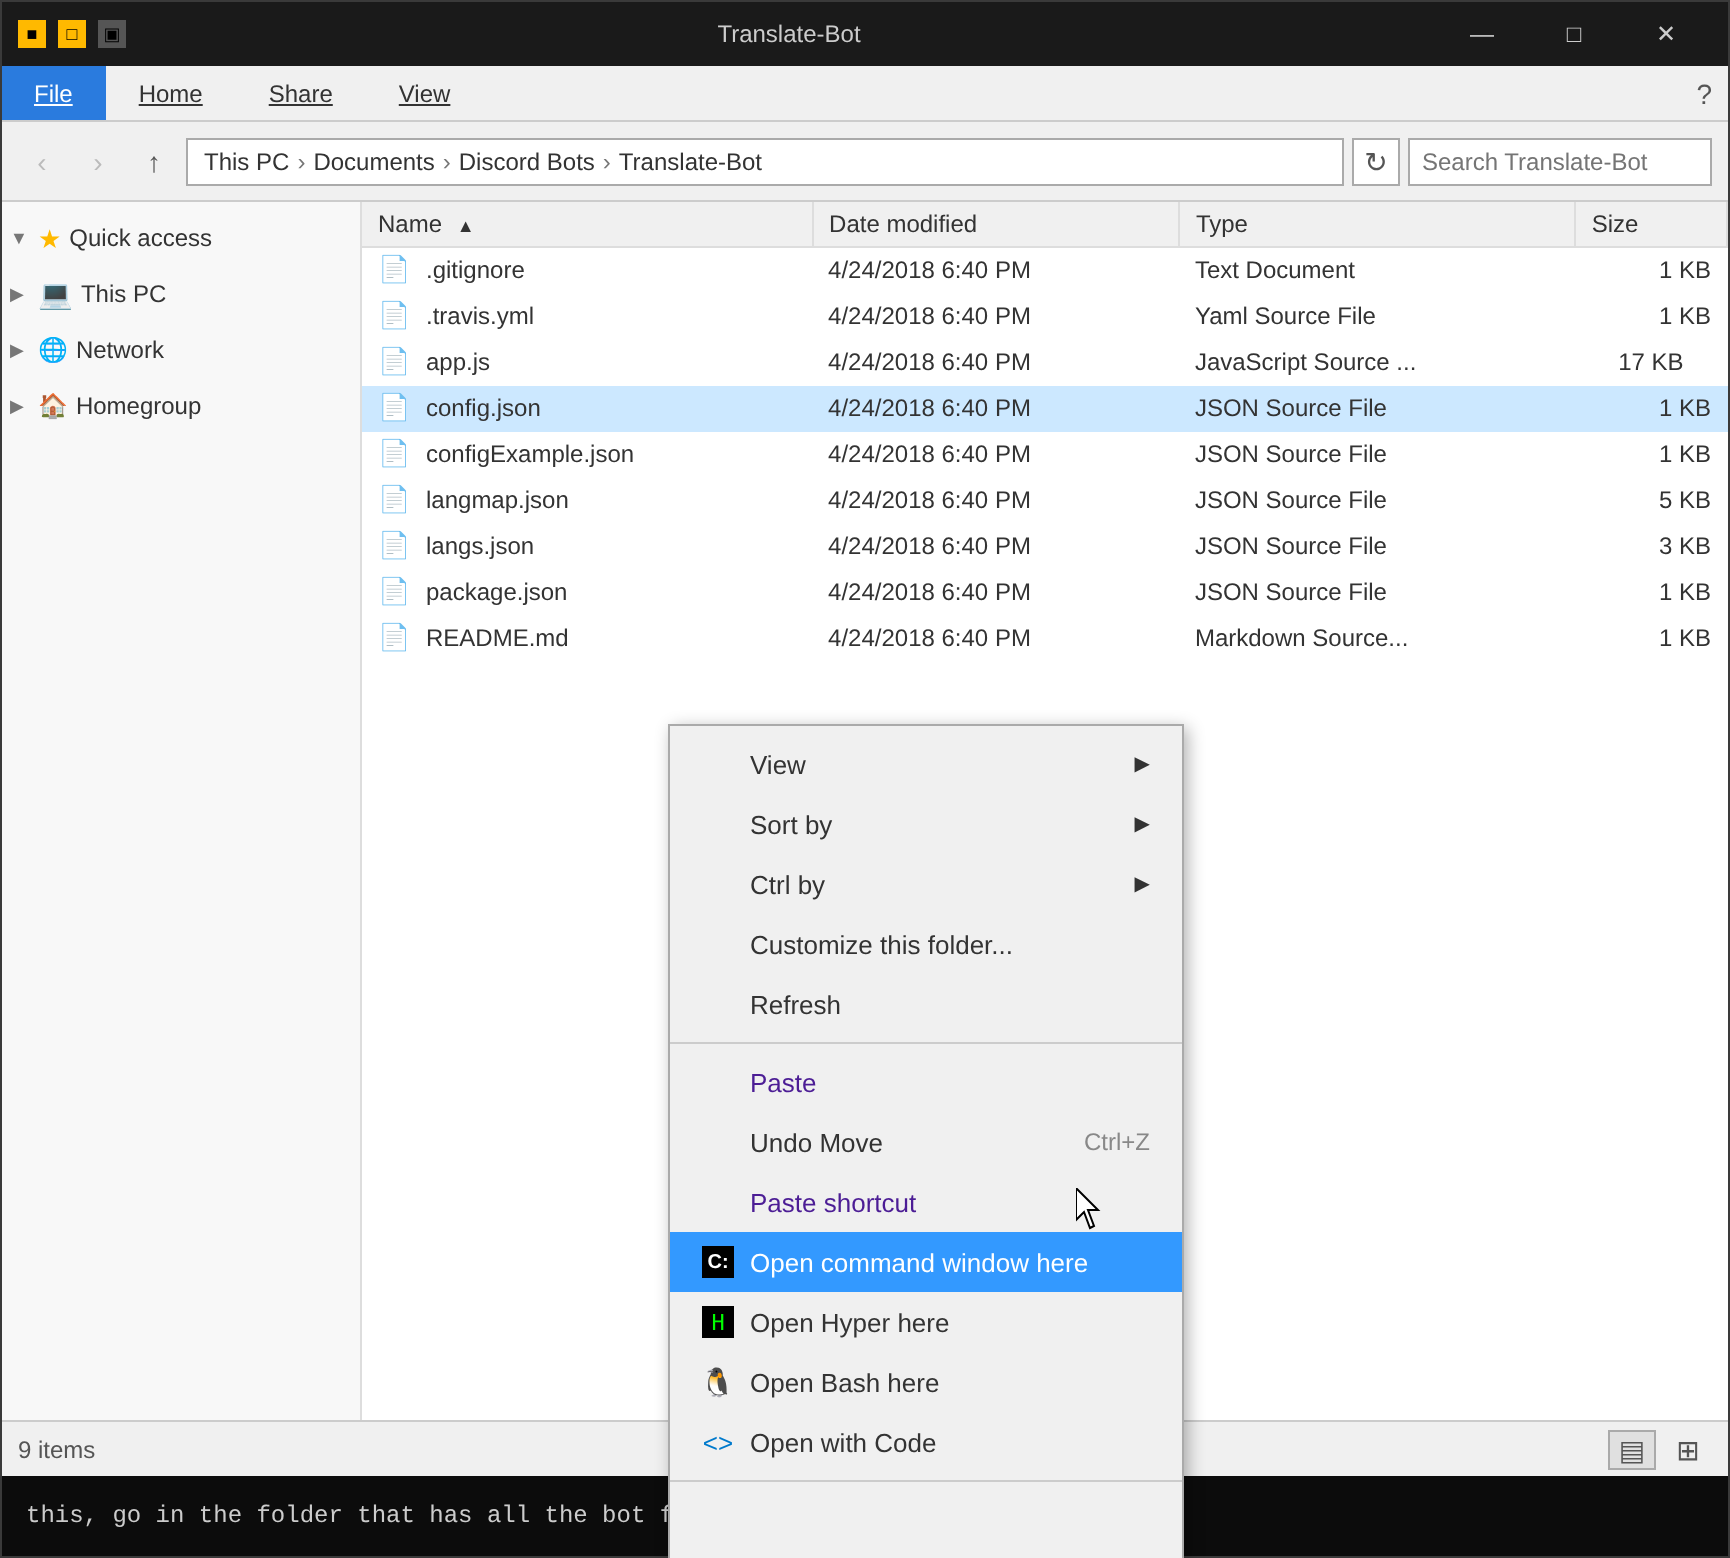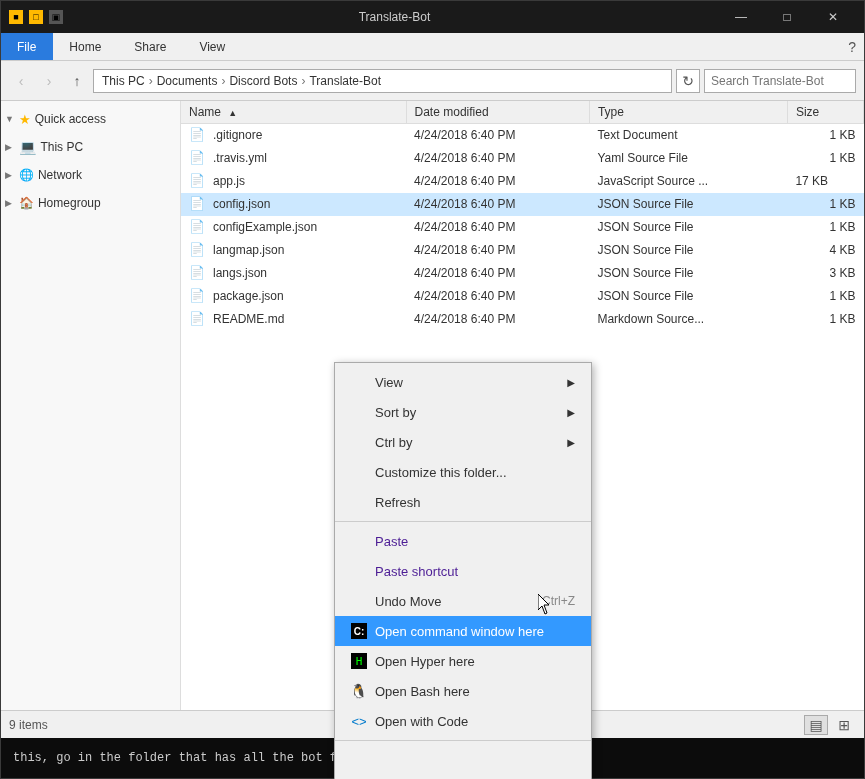--- a/index.html
+++ b/index.html
@@ -88,20 +88,21 @@
     }
 
     .ribbon-tab {
       padding: 0 16px;
       display: flex;
       align-items: center;
       font-size: 12px;
       cursor: pointer;
       color: #333;
       border-right: 1px solid transparent;
+      text-decoration: underline;
     }
     .ribbon-tab.active {
       background: #2a7bde;
       color: white;
     }
 
     
     .address-bar {
       height: 40px;
       background: #f0f0f0;
@@ -526,21 +527,21 @@
   </tr>
             <tr>
     <td>
       <div class="file-name-cell">
         <span class="file-icon">📄</span>
         <span>app.js</span>
       </div>
     </td>
     <td>4/24/2018 6:40 PM</td>
     <td>JavaScript Source ...</td>
-    <td style="text-align:left;">17 KB</td>
+    <td style="text-align:center;">17 KB</td>
   </tr>
             <tr class="selected">
     <td>
       <div class="file-name-cell">
         <span class="file-icon">📄</span>
         <span>config.json</span>
       </div>
     </td>
     <td>4/24/2018 6:40 PM</td>
     <td>JSON Source File</td>
@@ -559,21 +560,21 @@
   </tr>
             <tr>
     <td>
       <div class="file-name-cell">
         <span class="file-icon">📄</span>
         <span>langmap.json</span>
       </div>
     </td>
     <td>4/24/2018 6:40 PM</td>
     <td>JSON Source File</td>
-    <td style="text-align:right;">4 KB</td>
+    <td style="text-align:right;">5 KB</td>
   </tr>
             <tr>
     <td>
       <div class="file-name-cell">
         <span class="file-icon">📄</span>
         <span>langs.json</span>
       </div>
     </td>
     <td>4/24/2018 6:40 PM</td>
     <td>JSON Source File</td>
@@ -657,33 +658,33 @@
 
   </div>
     <div class="ctx-separator"></div>
     <div class="ctx-item disabled">
     <span class="ctx-item-left">
       <span class="ctx-icon"></span>
       <span>Paste</span>
     </span>
 
   </div>
+    <div class="ctx-item">
+    <span class="ctx-item-left">
+      <span class="ctx-icon"></span>
+      <span>Undo Move</span>
+    </span>
+    <span class="ctx-shortcut">Ctrl+Z</span>
+  </div>
     <div class="ctx-item disabled">
     <span class="ctx-item-left">
       <span class="ctx-icon"></span>
       <span>Paste shortcut</span>
     </span>
 
-  </div>
-    <div class="ctx-item">
-    <span class="ctx-item-left">
-      <span class="ctx-icon"></span>
-      <span>Undo Move</span>
-    </span>
-    <span class="ctx-shortcut">Ctrl+Z</span>
   </div>
     <div class="ctx-item highlighted">
     <span class="ctx-item-left">
       <span class="ctx-icon" style="background:#000;color:#fff;font-size:10px;font-weight:bold;">C:</span>
       <span>Open command window here</span>
     </span>
 
   </div>
     <div class="ctx-item">
     <span class="ctx-item-left">

